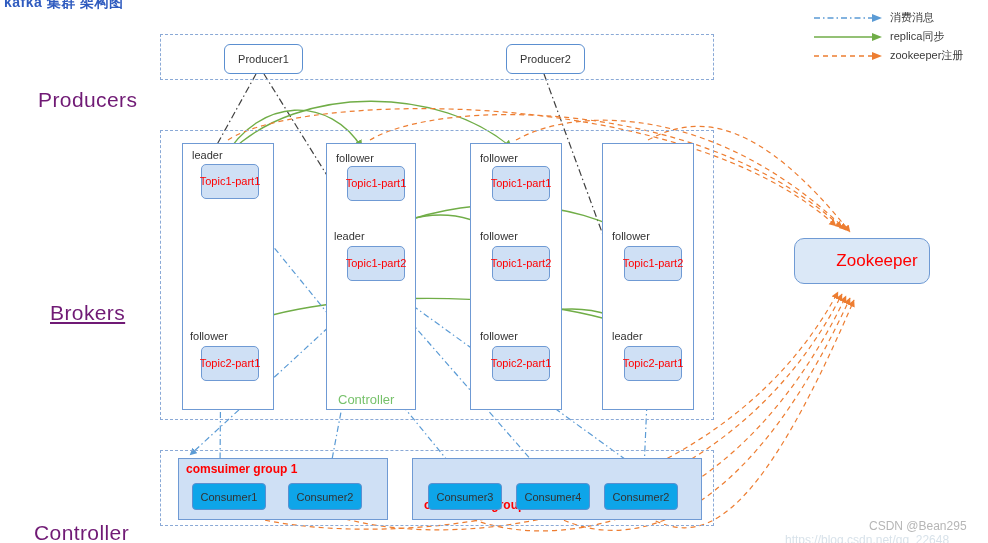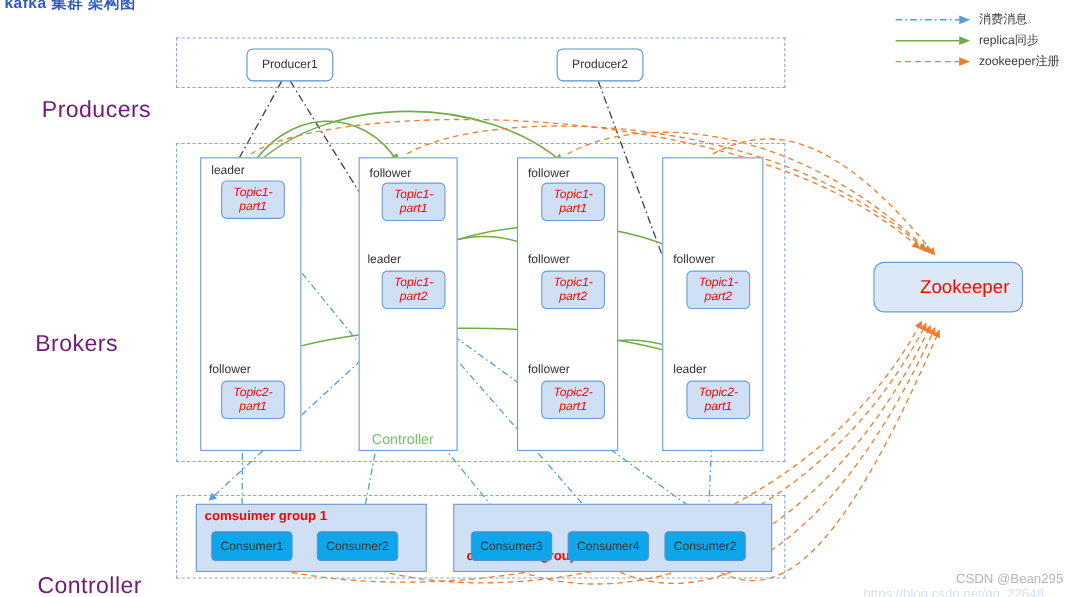--- a/index.html
+++ b/index.html
@@ -87,26 +87,24 @@
     white-space: nowrap;
   }
   .partition {
     background: #cfe0f5;
     border: 1px solid #6f9ad4;
     border-radius: 5px;
     color: #ff0000;
     font-size: 11px;
     line-height: 13px;
     display: flex;
-    flex-direction: column;
     align-items: center;
     justify-content: center;
     text-align: center;
     white-space: nowrap;
-    font-style: italic;
   }
   .controller-tag {
     color: #76c16a;
     font-size: 13px;
     white-space: nowrap;
   }
 
   
   .cgroup {
     background: #cfe0f5;
@@ -234,21 +232,21 @@
         <path d="M640,512 C700,552 756,528 854,300"></path>
       </g>
     </g>
   </svg>
 
   <div class="abs band" style="left:160px; top:34px; width:552px; height:44px;"></div>
   <div class="abs band" style="left:160px; top:130px; width:552px; height:288px;"></div>
   <div class="abs band" style="left:160px; top:450px; width:552px; height:74px;"></div>
 
   <div class="abs row-label" style="left:38px; top:48px;">Producers</div>
-  <div class="abs row-label" style="left:32px; top:261px;">Brokers</div>
+  <div class="abs row-label" style="left:50px; top:261px;text-decoration:underline;">Brokers</div>
   <div class="abs row-label" style="left:34px; top:481px;">Controller</div>
 
   <div class="abs node layer-top" style="left:224px; top:44px; width:77px; height:28px;">
     <span>Producer1</span>
   </div>
   <div class="abs node layer-top" style="left:506px; top:44px; width:77px; height:28px;">
     <span>Producer2</span>
   </div>
 
   <div class="abs broker-col" style="left:182px; top:143px; width:90px; height:265px;"></div>

